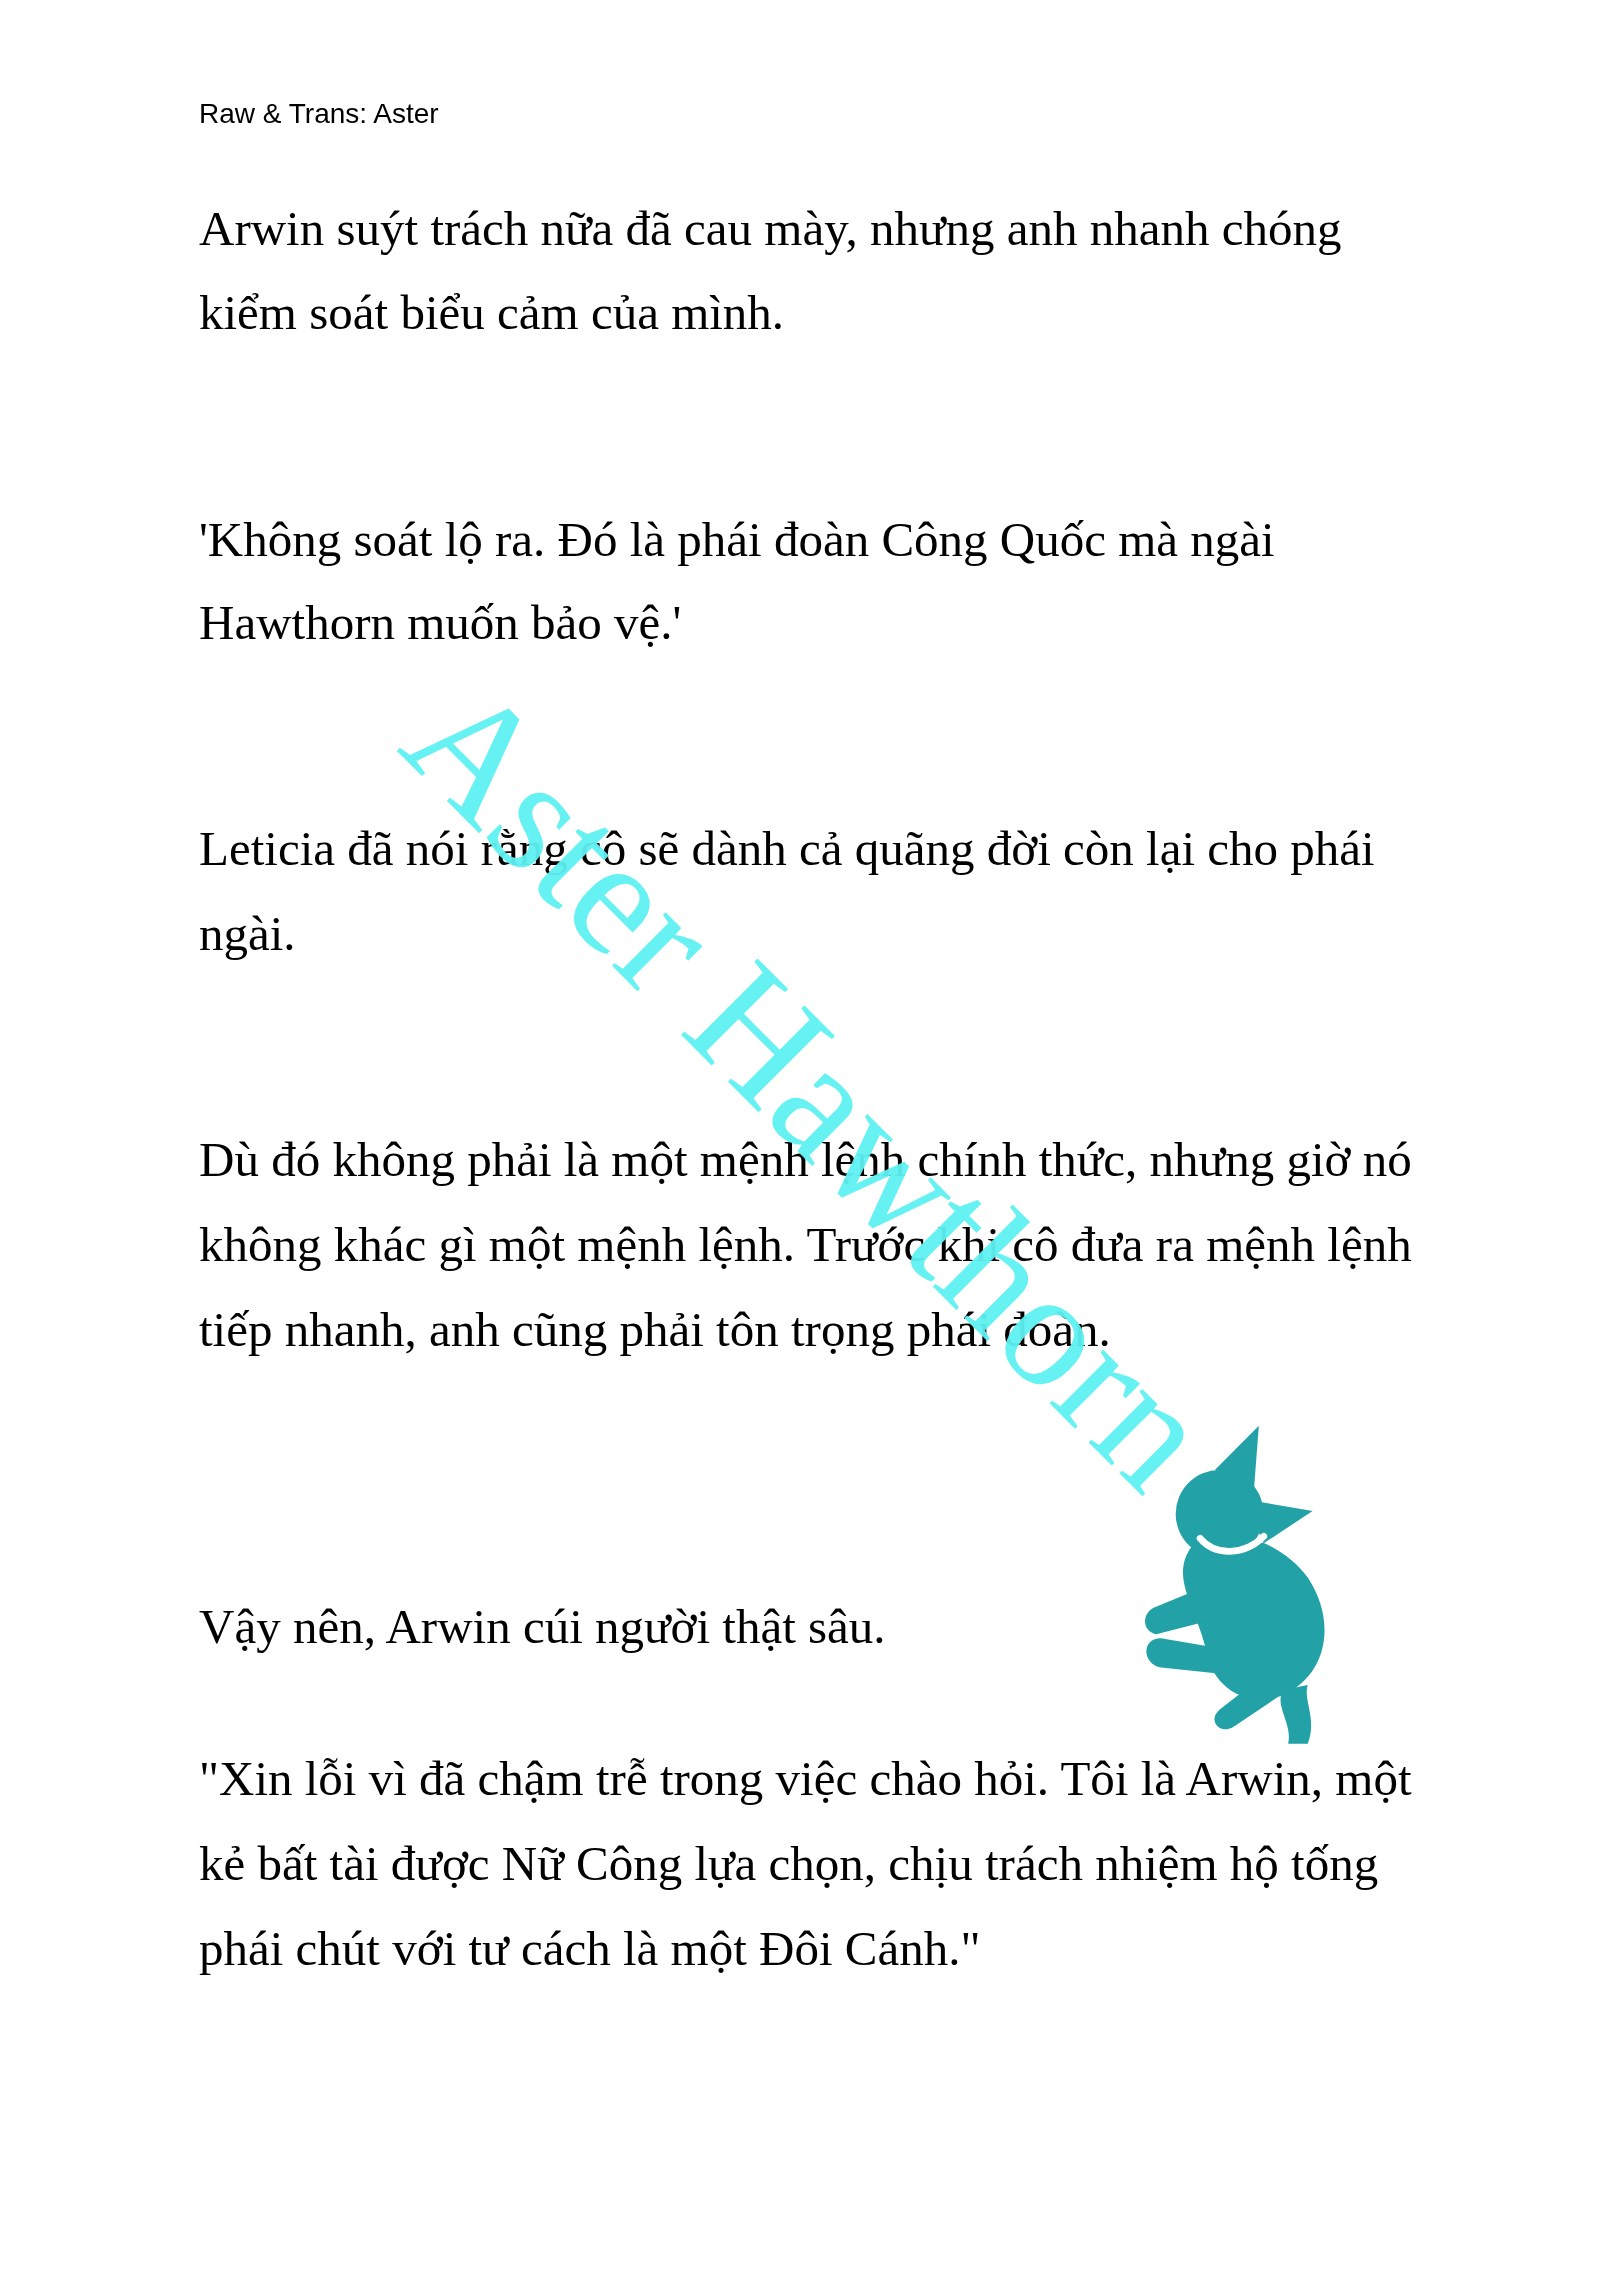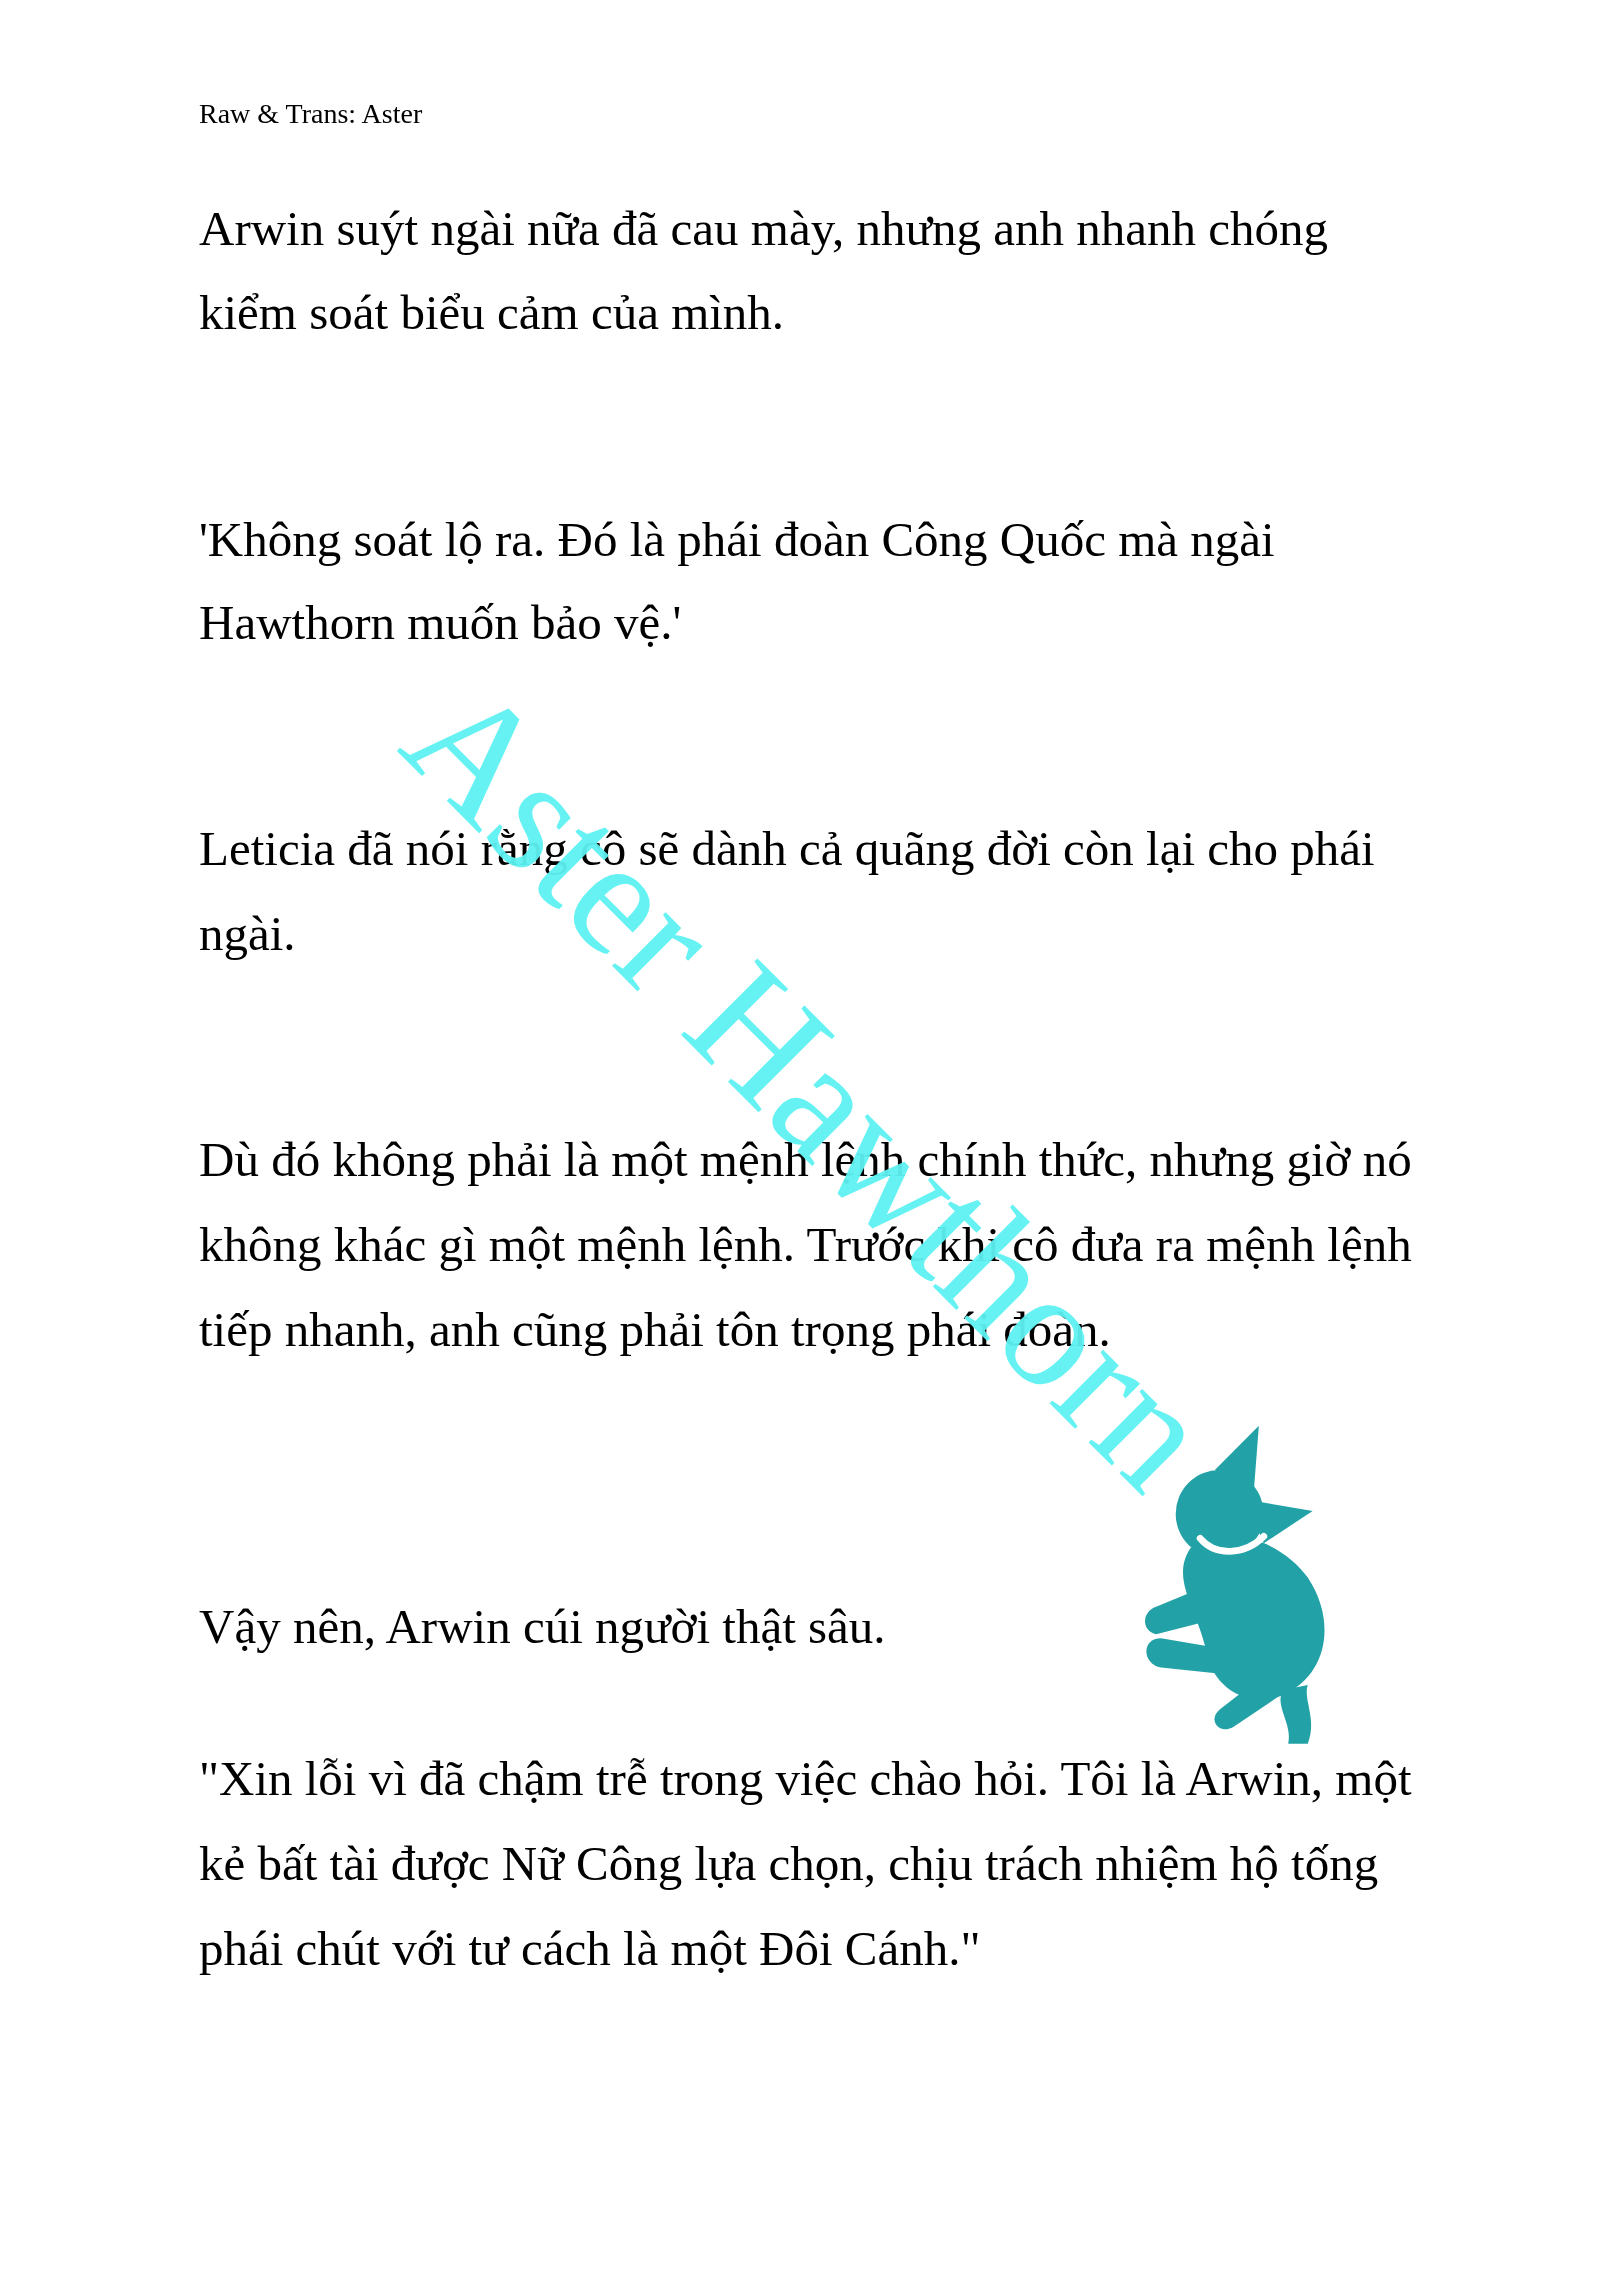--- a/index.html
+++ b/index.html
@@ -1,40 +1,40 @@
 <!DOCTYPE html>
 <html><head>
 <meta charset="utf-8">
 <style>
   html, body { margin:0; padding:0; background:#ffffff; }
   body { width:1621px; height:2293px; position:relative; overflow:hidden; }
   .header {
     position:absolute; left:199px; top:98px;
-    font-family:Liberation Serif, serif; font-size:28px; color:#000;
+    font-family:Liberation Sans, sans-serif; font-size:28px; color:#000;
   }
   .line {
     position:absolute; left:199px;
     font-family:"Liberation Serif", serif; font-size:49px; color:#000;
     white-space:nowrap; line-height:1;
   }
   .watermark {
     position:absolute; left:172px; top:990px;
     font-family:"Liberation Serif", serif; font-size:165px; color:#5ef2f2;
     transform:rotate(45deg); transform-origin:center; white-space:nowrap;
     width:1274px; text-align:center; opacity:0.95;
   }
   .cat { position:absolute; left:1117px; top:1411px; width:225px; height:333px; }
 </style>
 </head>
 <body>
 
 <div class="header">Raw &amp; Trans: Aster</div>
 
 <div>
-  <div class="line" style="top:204px">Arwin suýt ngài nữa đã cau mày, nhưng anh nhanh chóng</div>
+  <div class="line" style="top:204px">Arwin suýt trách nữa đã cau mày, nhưng anh nhanh chóng</div>
   <div class="line" style="top:288px">kiểm soát biểu cảm của mình.</div>
 </div>
 <div>
   <div class="line" style="top:515px">'Không soát lộ ra. Đó là phái đoàn Công Quốc mà ngài</div>
   <div class="line" style="top:598px">Hawthorn muốn bảo vệ.'</div>
 </div>
 <div>
   <div class="line" style="top:824px">Leticia đã nói rằng cô sẽ dành cả quãng đời còn lại cho phái</div>
   <div class="line" style="top:909px">ngài.</div>
 </div>

